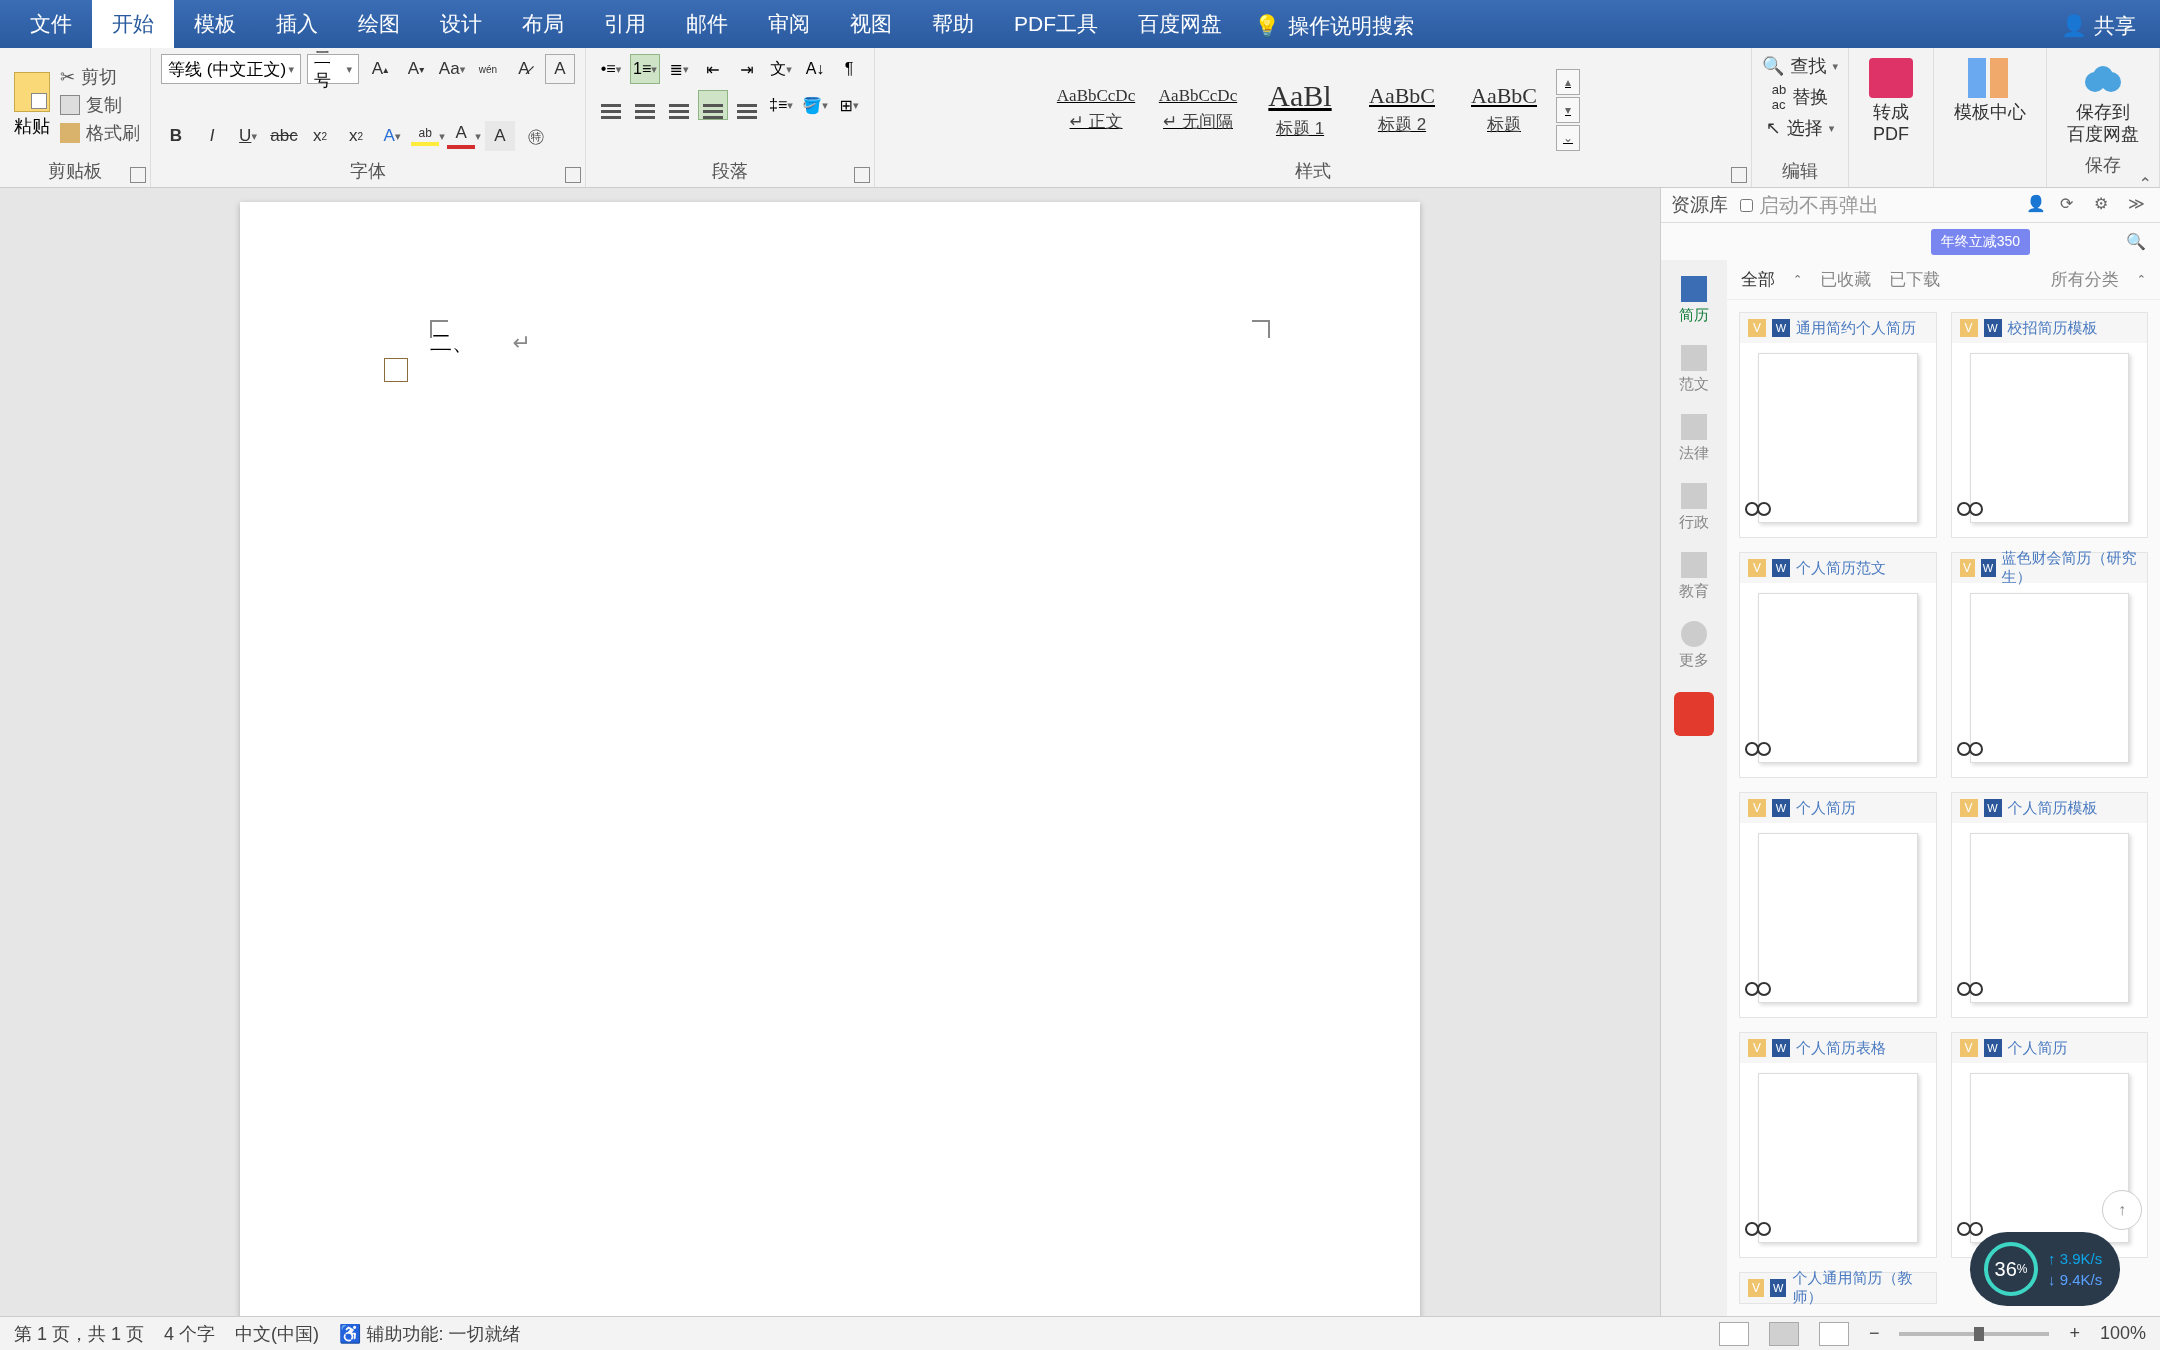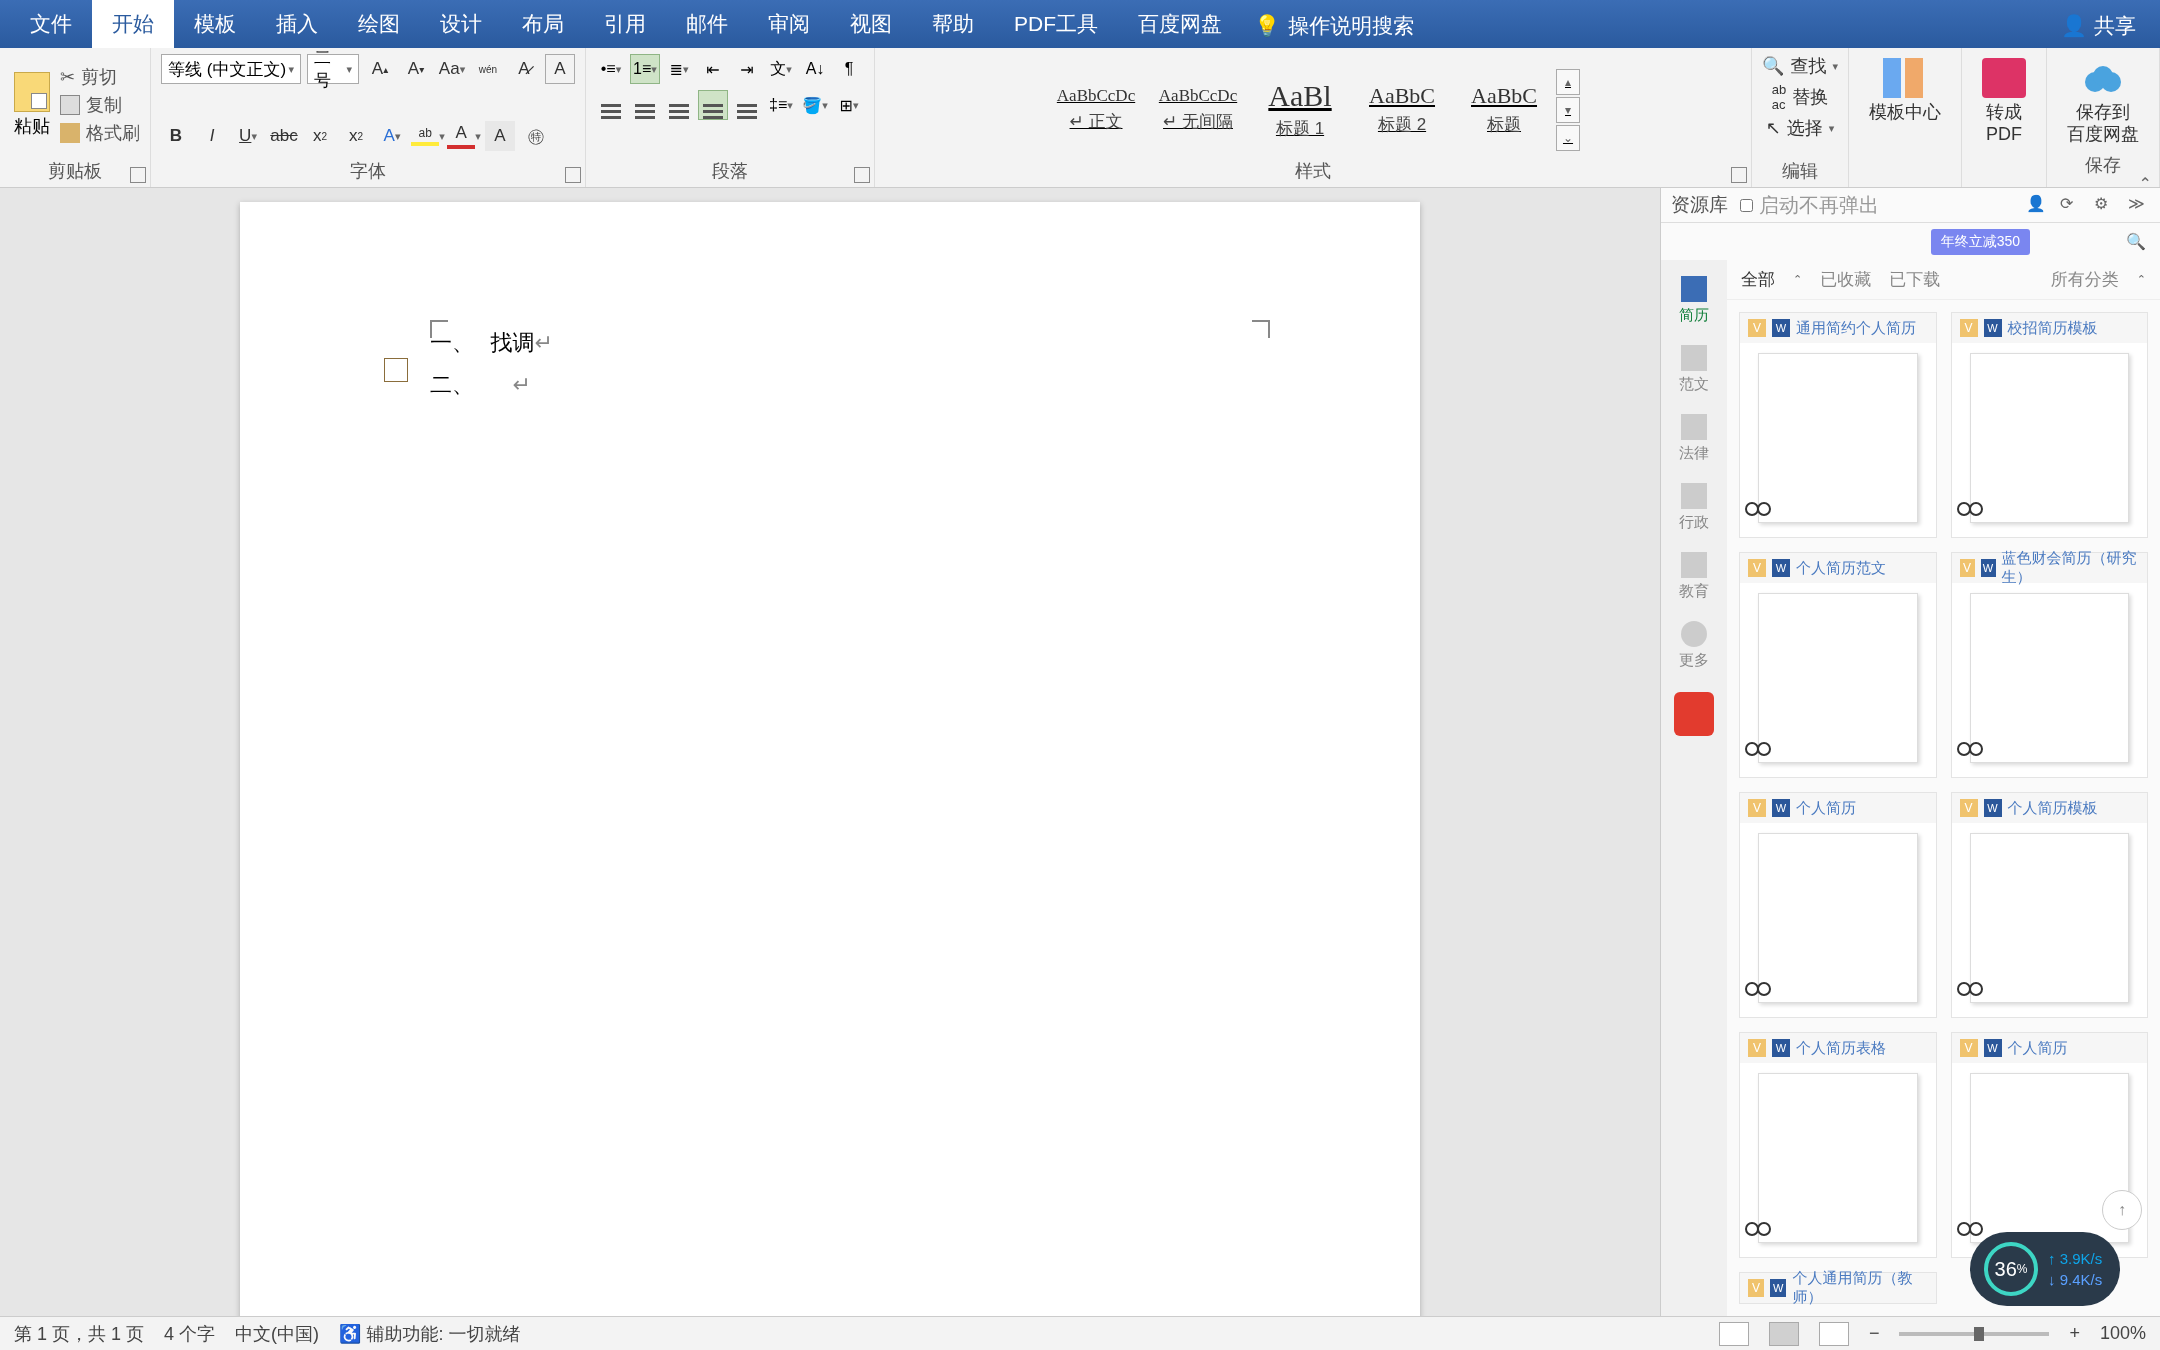--- a/index.html
+++ b/index.html
@@ -349,32 +349,32 @@
         <span>↖</span>
         <span>选择</span>
         <span class="dd-arrow">▾</span>
       </div>
     </div>
     <div class="group-label">编辑</div>
   </div>
 
   <div class="group">
     <div class="bigbtn">
+      <div class="ic" style="background:#d36; border-radius:4px;"></div>
+      <div class="lbl"><span>转成</span><br><span>PDF</span></div>
+    </div>
+  </div>
+
+  <div class="group">
+    <div class="bigbtn">
       <div class="ic" style="display:flex;gap:4px;">
           <span style="width:18px;height:40px;background:#6aa9f0;"></span>
           <span style="width:18px;height:40px;background:#f0a96a;"></span>
         </div>
       <div class="lbl">模板中心</div>
-    </div>
-  </div>
-
-  <div class="group">
-    <div class="bigbtn">
-      <div class="ic" style="background:#d36; border-radius:4px;"></div>
-      <div class="lbl"><span>转成</span><br><span>PDF</span></div>
     </div>
   </div>
 
   <div class="group">
     <div class="bigbtn">
       <div class="ic" style="position:relative;">
         <svg width="44" height="40" viewBox="0 0 44 40">
             <circle cx="14" cy="24" r="10" fill="#4aa3df"></circle>
             <circle cx="30" cy="24" r="10" fill="#4aa3df"></circle>
             <circle cx="22" cy="18" r="10" fill="#4aa3df"></circle>
@@ -389,24 +389,20 @@
 
 <span class="collapse-ribbon">⌃</span>
 
 <div class="workspace">
 
   <div class="doc-scroll">
     <div class="page">
       <div class="corner-tl"></div>
       <div class="corner-tr"></div>
       <div class="note-icon"></div>
-      <p>
-        <span>一、</span>&nbsp;&nbsp;
-        <span>找调</span><span class="para-mark">↵</span>
-      </p>
       <p>
         <span>二、</span>&nbsp;&nbsp;&nbsp;&nbsp;&nbsp;&nbsp;
         <span class="para-mark">↵</span>
       </p>
     </div>
   </div>
 
   <div class="rightpanel">
     <div class="rp-head">
       <span class="tabname">资源库</span>

